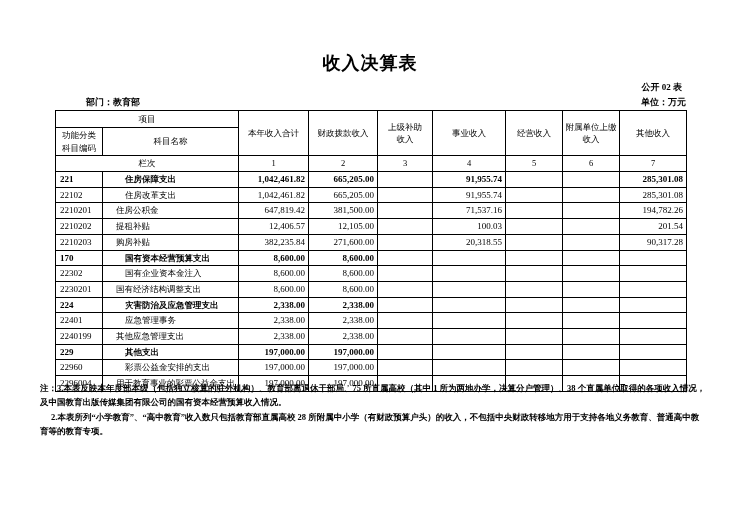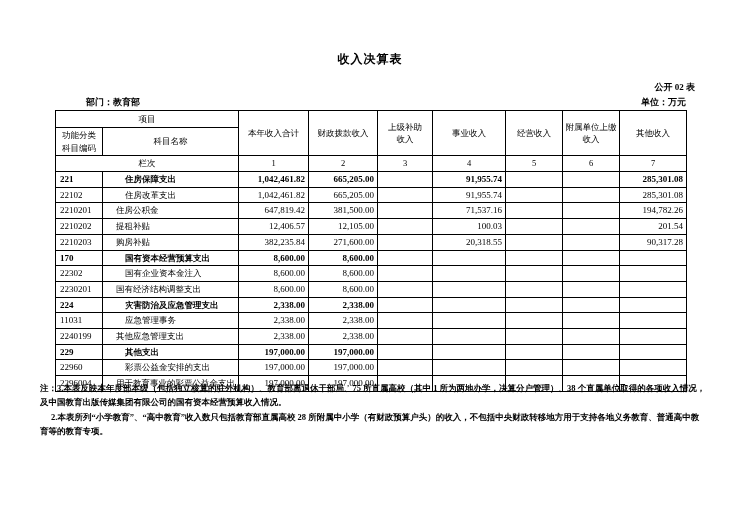--- a/index.html
+++ b/index.html
@@ -6,24 +6,24 @@
   html, body { background: #ffffff; }
   body {
     width: 750px; height: 530px;
     font-family: "Liberation Serif", "DejaVu Serif", serif;
     color: #000;
   }
   .page { position: relative; width: 750px; height: 530px; background: #fff; overflow: hidden; }
 
   .title {
     position: absolute; top: 51px; left: 0; width: 740px;
-    text-align: center; font-size: 12px; font-weight: bold; letter-spacing: 1px;
+    text-align: center; font-size: 18px; font-weight: bold; letter-spacing: 1px;
   }
   .table-code {
-    position: absolute; top: 81px; right: 55px;
+    position: absolute; top: 81px; right: 68px;
     font-size: 9px; font-weight: bold;
   }
   .meta-row {
     position: absolute; top: 96px; left: 55px; width: 631px;
     display: flex; justify-content: space-between;
     font-size: 9px; font-weight: bold; padding-left: 31px;
   }
 
   table.income {
     position: absolute; top: 110px; left: 55px;
@@ -210,21 +210,21 @@
           <td class="name lv1">灾害防治及应急管理支出</td>
           <td class="num">2,338.00</td>
           <td class="num">2,338.00</td>
           <td class="num"></td>
           <td class="num"></td>
           <td class="num"></td>
           <td class="num"></td>
           <td class="num"></td>
         </tr>
         <tr>
-          <td class="code">11031</td>
+          <td class="code">22401</td>
           <td class="name lv2">应急管理事务</td>
           <td class="num">2,338.00</td>
           <td class="num">2,338.00</td>
           <td class="num"></td>
           <td class="num"></td>
           <td class="num"></td>
           <td class="num"></td>
           <td class="num"></td>
         </tr>
         <tr>

